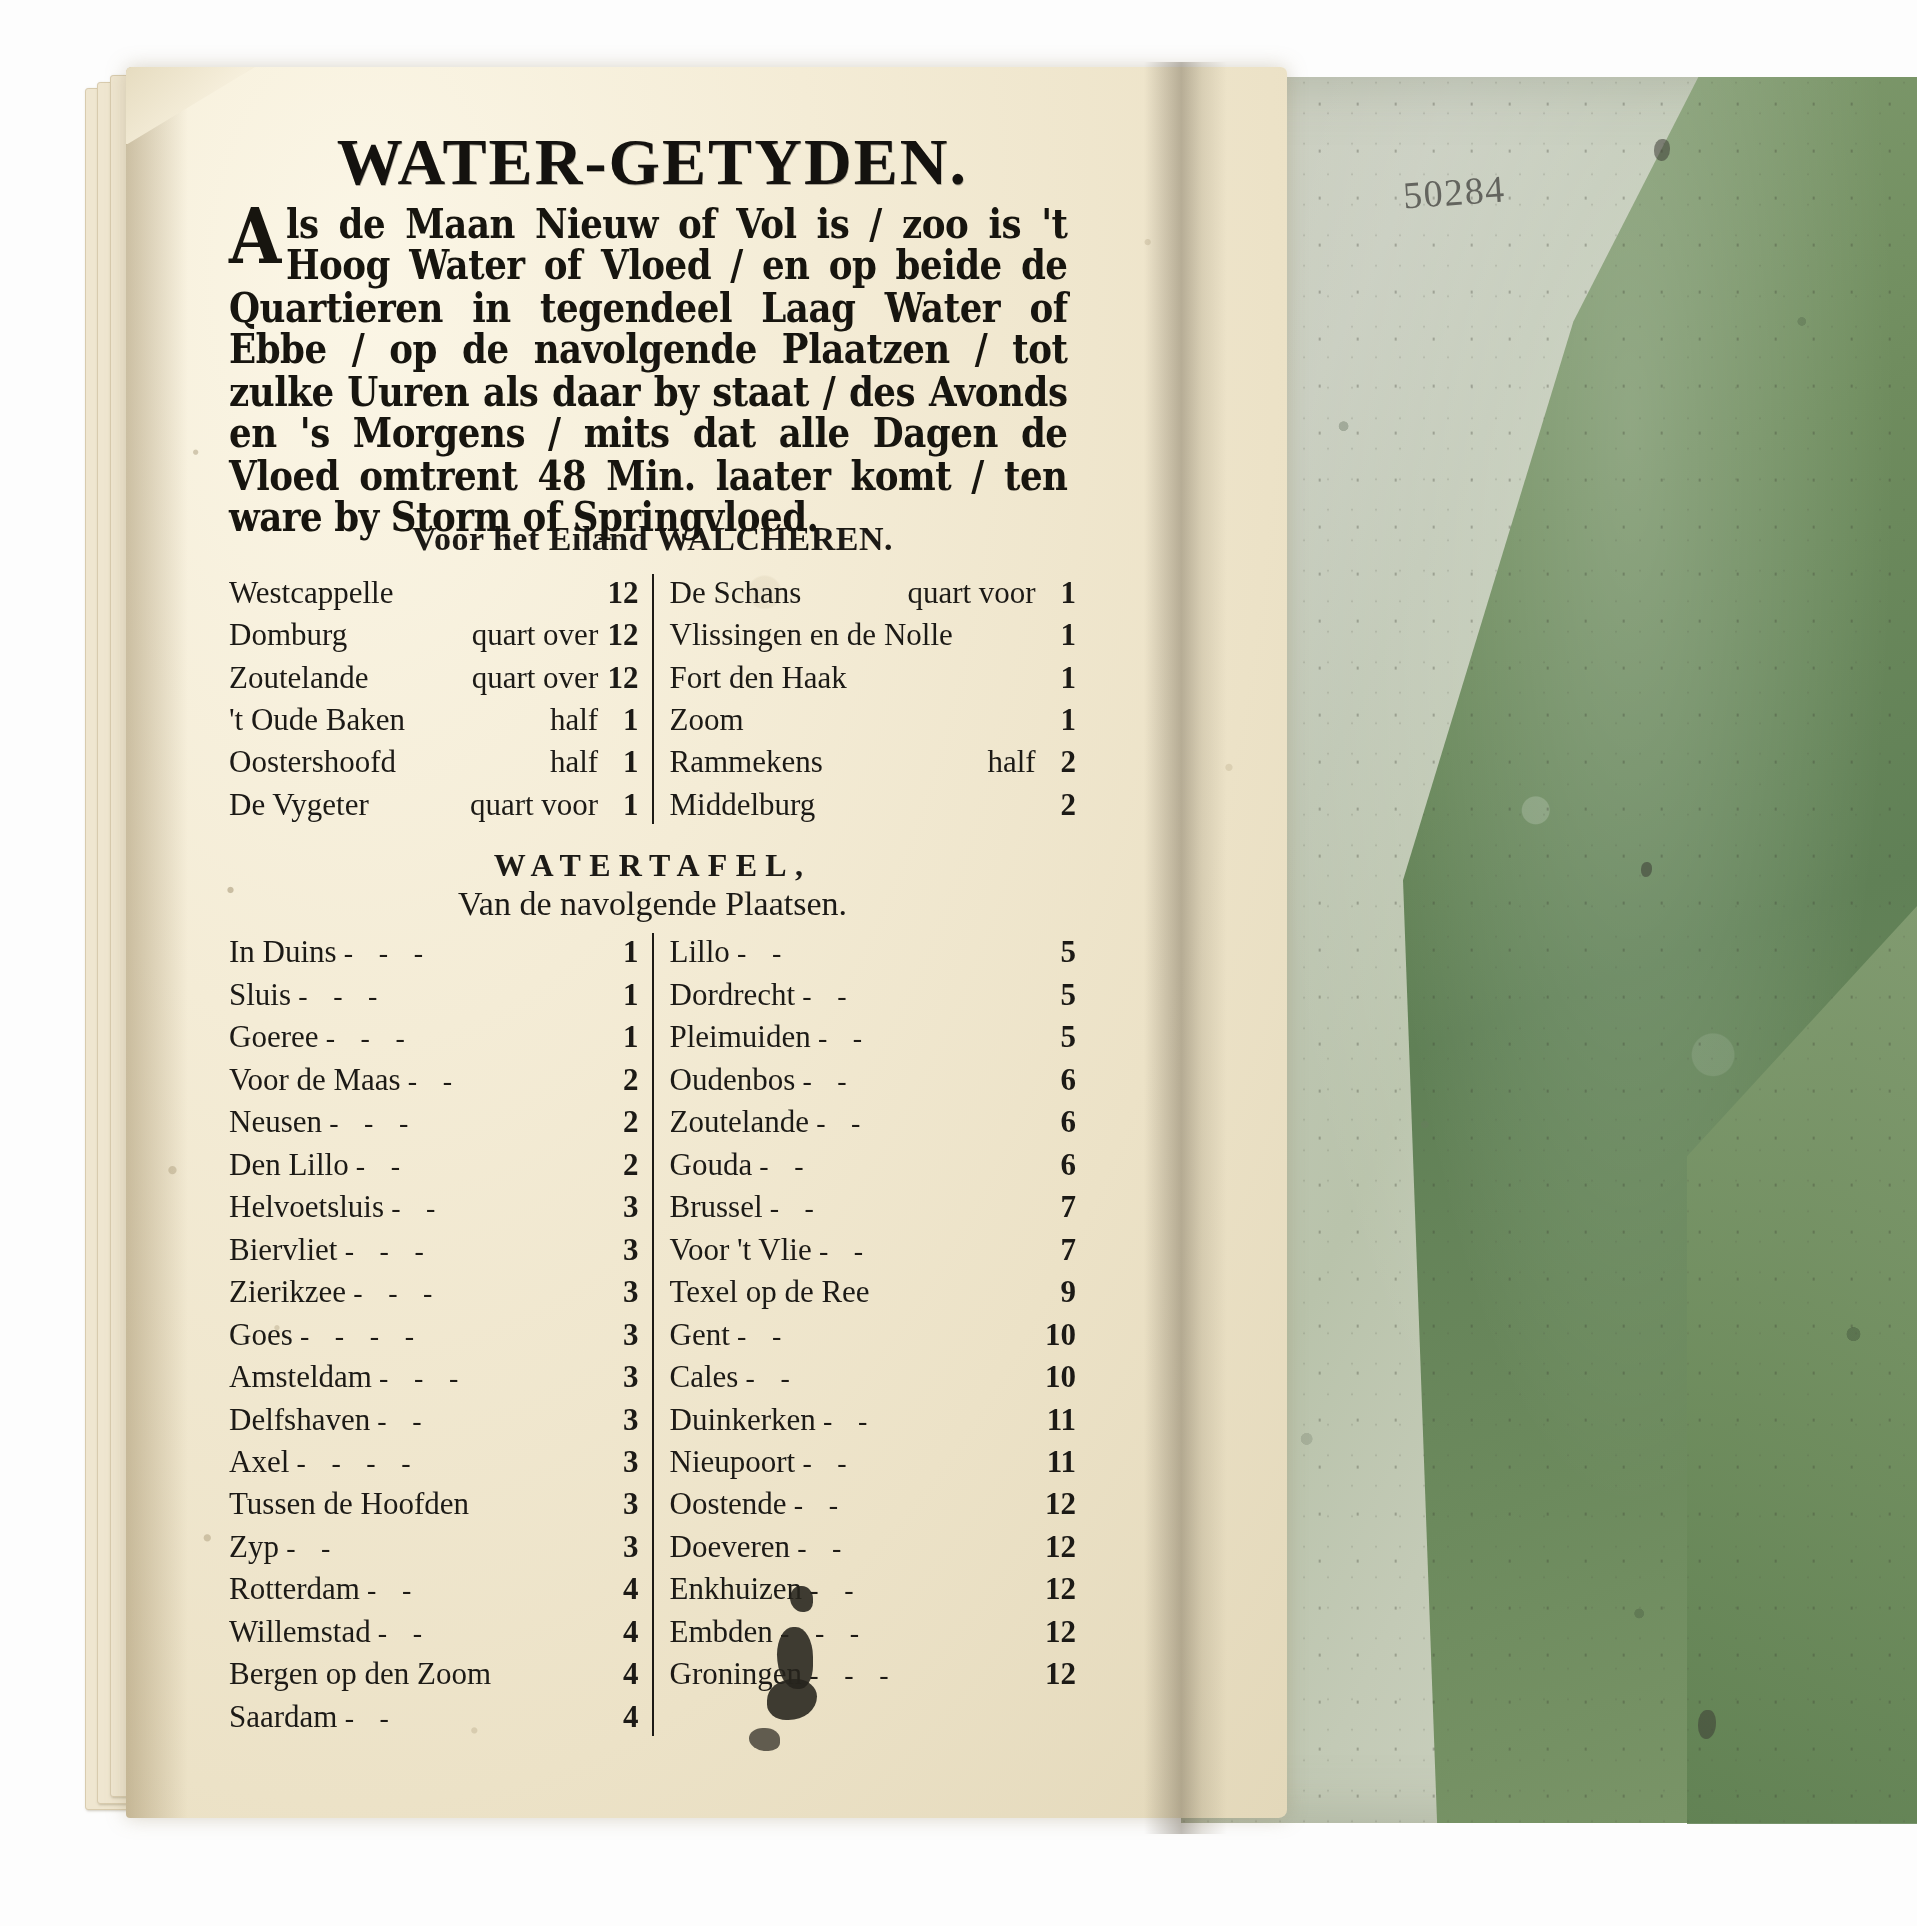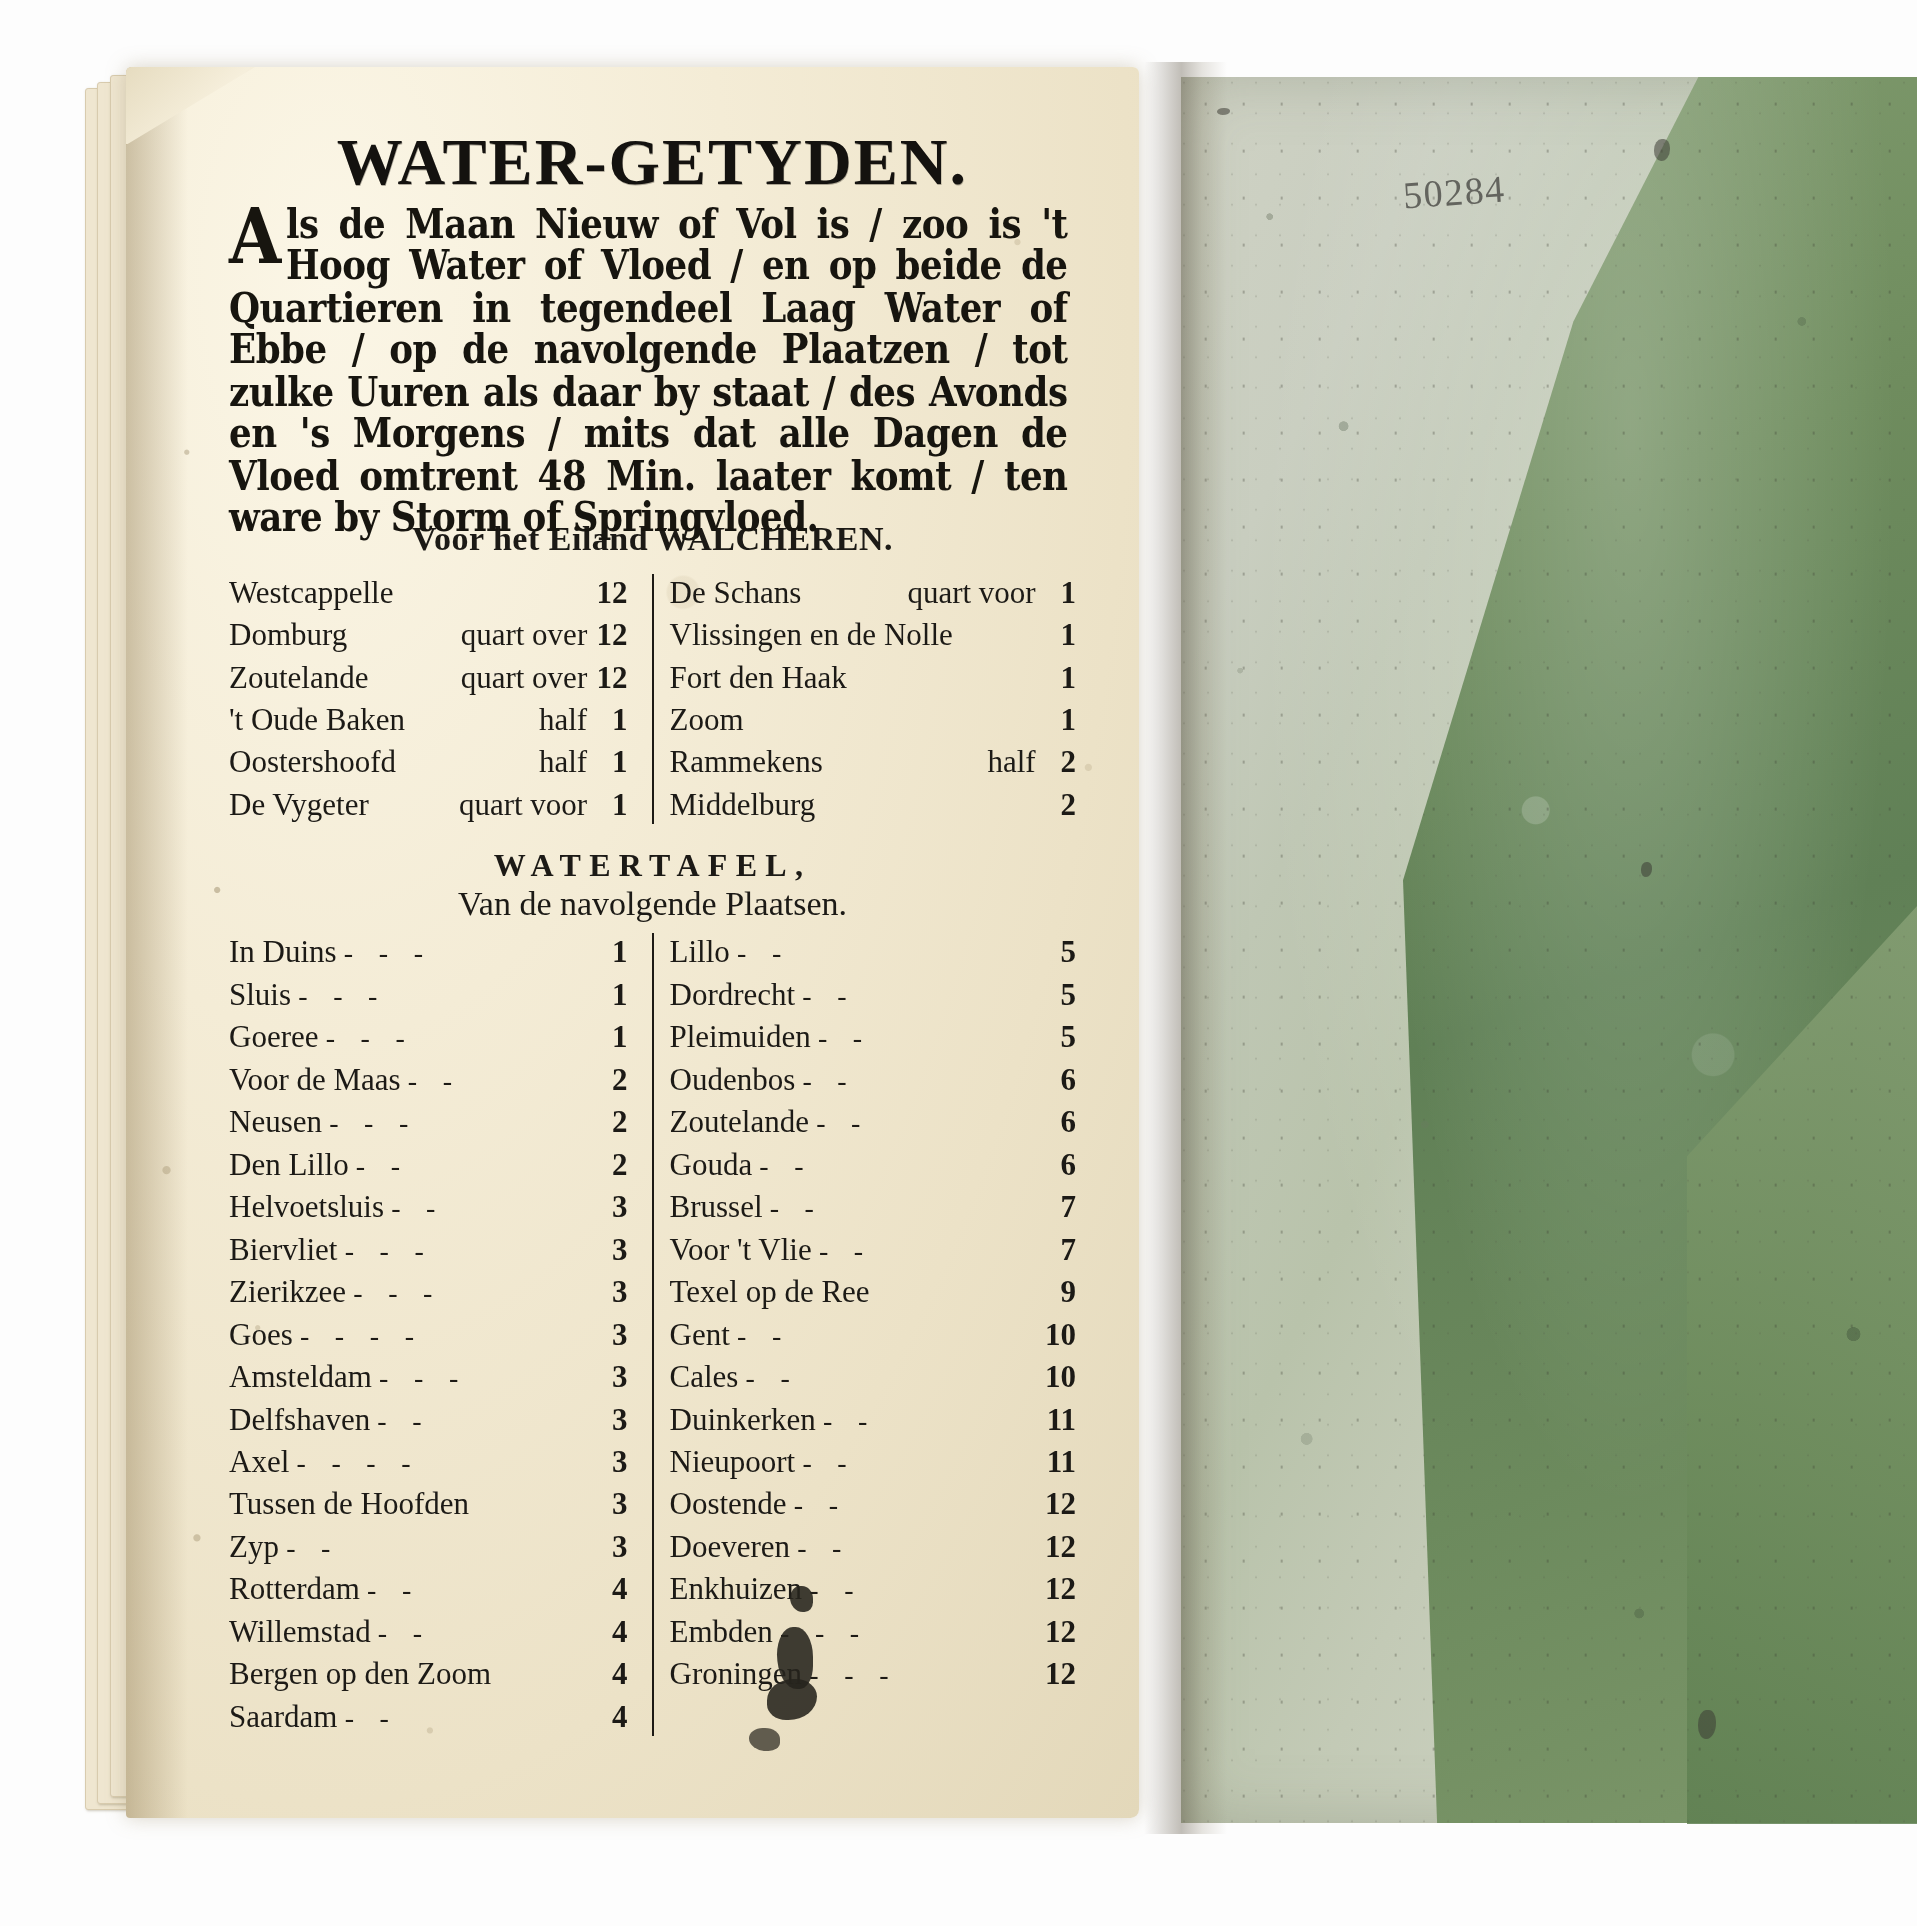--- a/index.html
+++ b/index.html
@@ -124,21 +124,21 @@
     position: absolute;
     background: #efe6d0;
     border: 1px solid #d8cbae;
     border-radius: 3.1px;
     box-shadow: 1px 1px 2.6px rgba(120,105,75,0.35);
   }
   #left-page {
     position: absolute;
     left: 41px;
     top: 0px;
-    width: 1013px;
+    width: 1161px;
     height: 1751px;
     background:
       radial-gradient(ellipse at 20% 12%, #fbf6e6 0%, #f4ecd6 35%, #ece2c7 70%, #e3d8ba 100%);
     border-radius: 5.2px 6.2px 8.3px 4.1px;
     box-shadow: 0 0 20.7px rgba(150,135,100,0.35);
     overflow: hidden;
   }
   #left-page .foxing {
     position: absolute;
     inset: 0;
@@ -218,21 +218,21 @@
   
   .tbl {
     position: relative;
     display: flex;
     width: 100%;
   }
   .tbl .col {
     width: 50%;
     box-sizing: border-box;
   }
-  .tbl .col.left { padding-right: 25px; }
+  .tbl .col.left { padding-right: 14px; }
   .tbl .col.right { padding-left: 17px; }
   .tbl .divider {
     position: absolute;
     left: 50%;
     top: 2.1px;
     bottom: 2.1px;
     width: 2.6px;
     background: #1d1a15;
     transform: translateX(-1px);
   }

